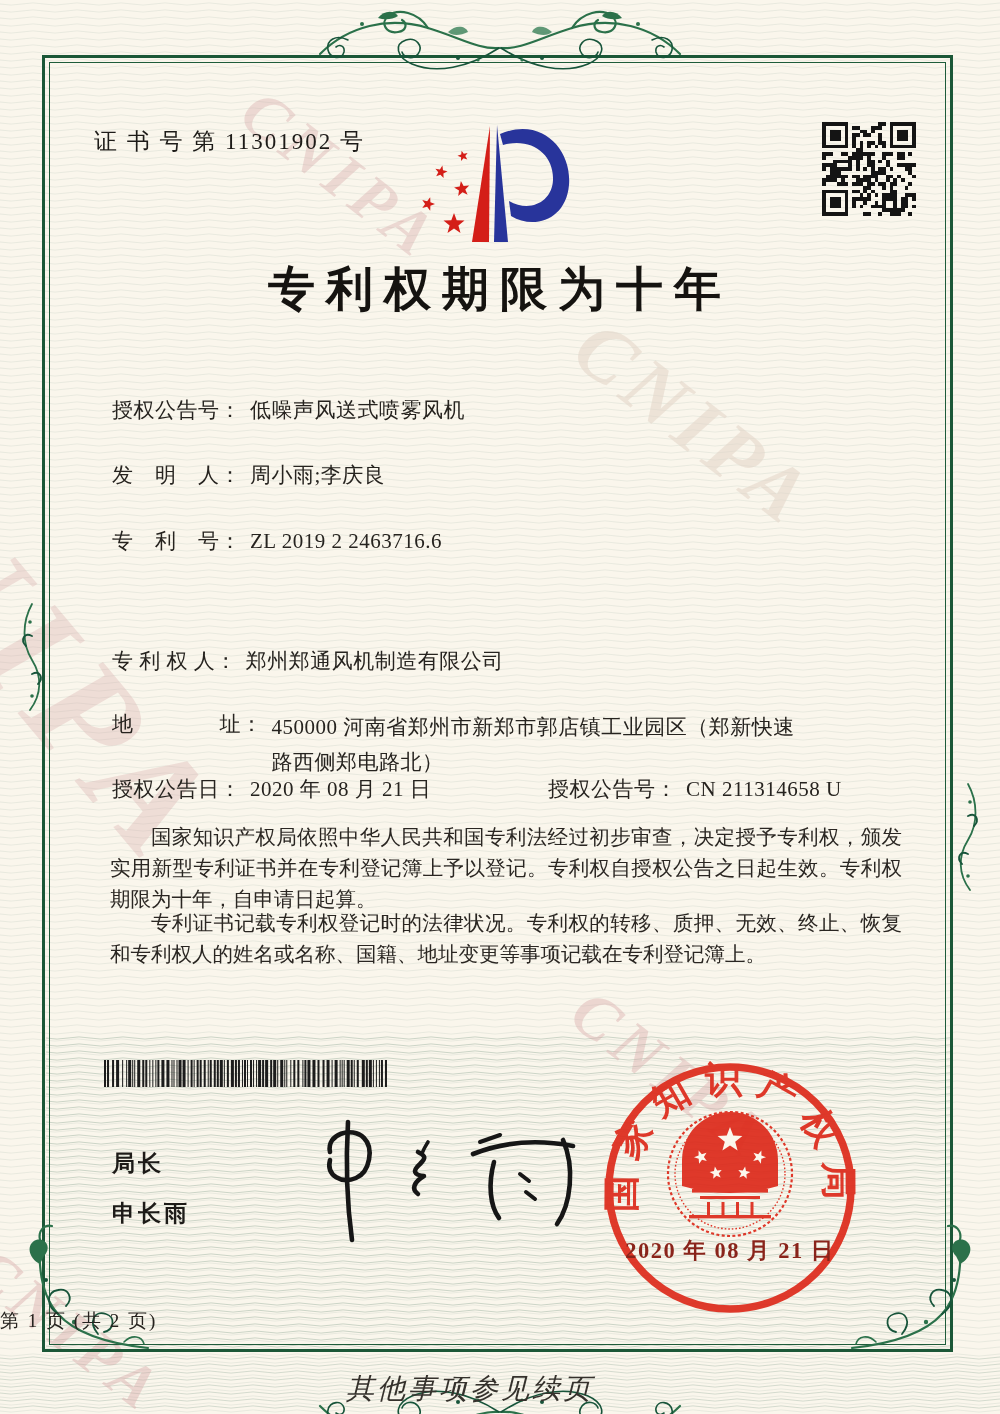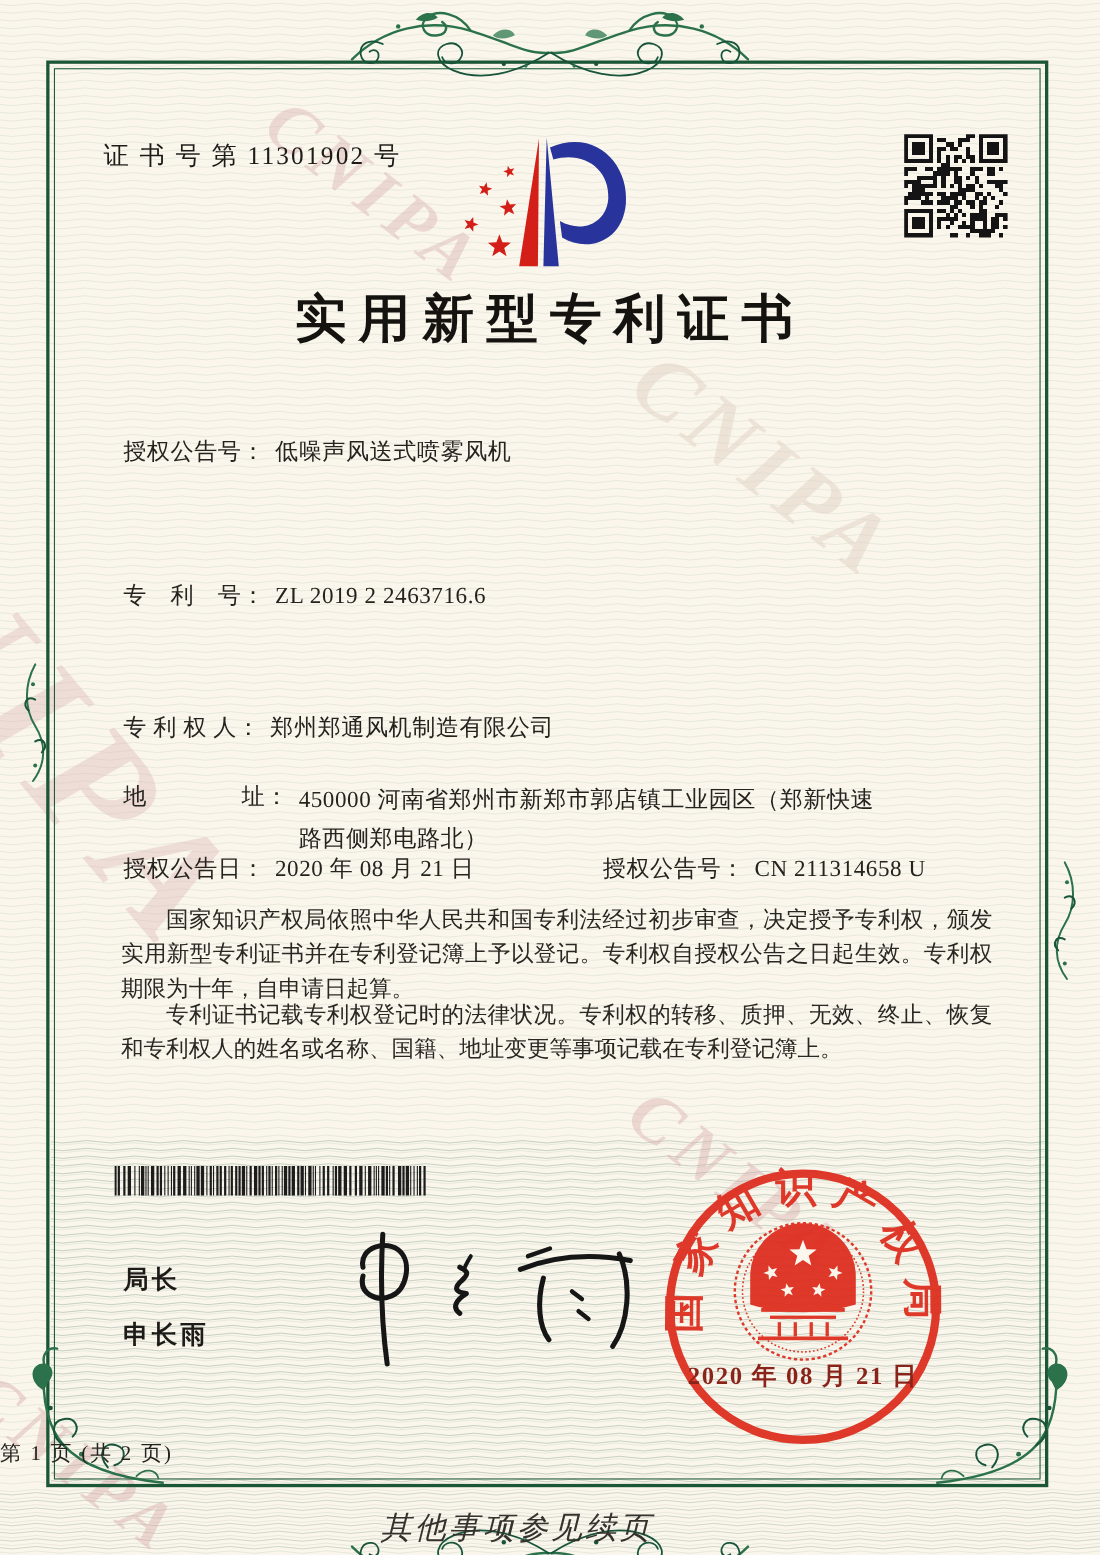--- a/index.html
+++ b/index.html
@@ -713,24 +713,27 @@
         <rect x="11" y="24" width="1" height="1"></rect>
         <rect x="12" y="24" width="1" height="1"></rect>
         <rect x="15" y="24" width="1" height="1"></rect>
         <rect x="18" y="24" width="1" height="1"></rect>
         <rect x="19" y="24" width="1" height="1"></rect>
         <rect x="20" y="24" width="1" height="1"></rect>
         <rect x="23" y="24" width="1" height="1"></rect>
       </g>
     </svg>
 
-  <h1 class="abs content title">实用新型专利证书</h1>
+  <h1 class="abs content title">专利权期限为十年</h1>
 
   <div class="abs content field f0">
     <span class="lab">授权公告号：</span><span class="val">低噪声风送式喷雾风机</span>
+  </div>
+  <div class="abs content field f1">
+    <span class="lab">发　明　人：</span><span class="val">周小雨;李庆良</span>
   </div>
   <div class="abs content field f2">
     <span class="lab">专　利　号：</span><span class="val">ZL 2019 2 2463716.6</span>
   </div>
   <div class="abs content field f4">
     <span class="lab">专 利 权 人：</span><span class="val">郑州郑通风机制造有限公司</span>
   </div>
   <div class="abs content field f5">
     <span class="lab">地　　　　址：</span><span class="val-wrap">450000 河南省郑州市新郑市郭店镇工业园区（郑新快速路西侧郑电路北）</span>
   </div>

